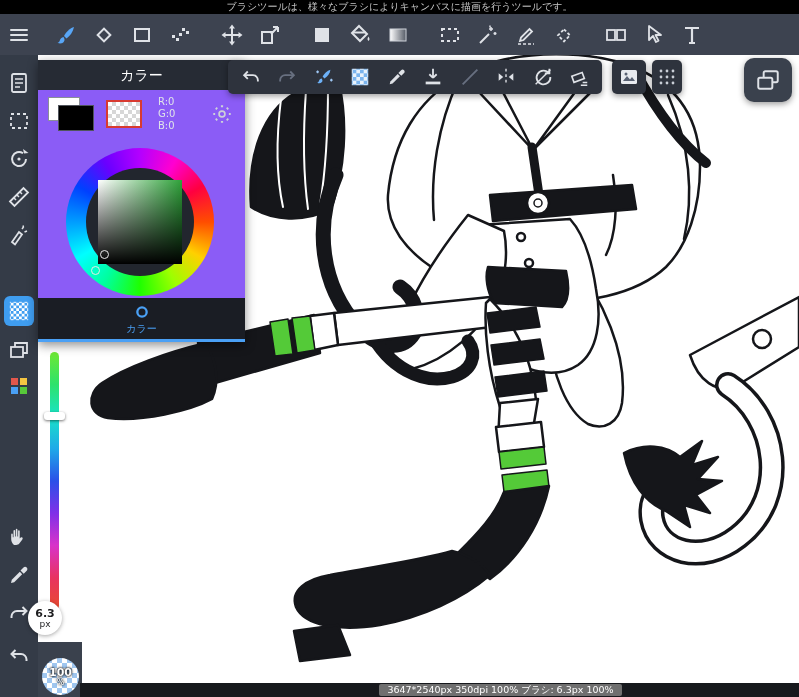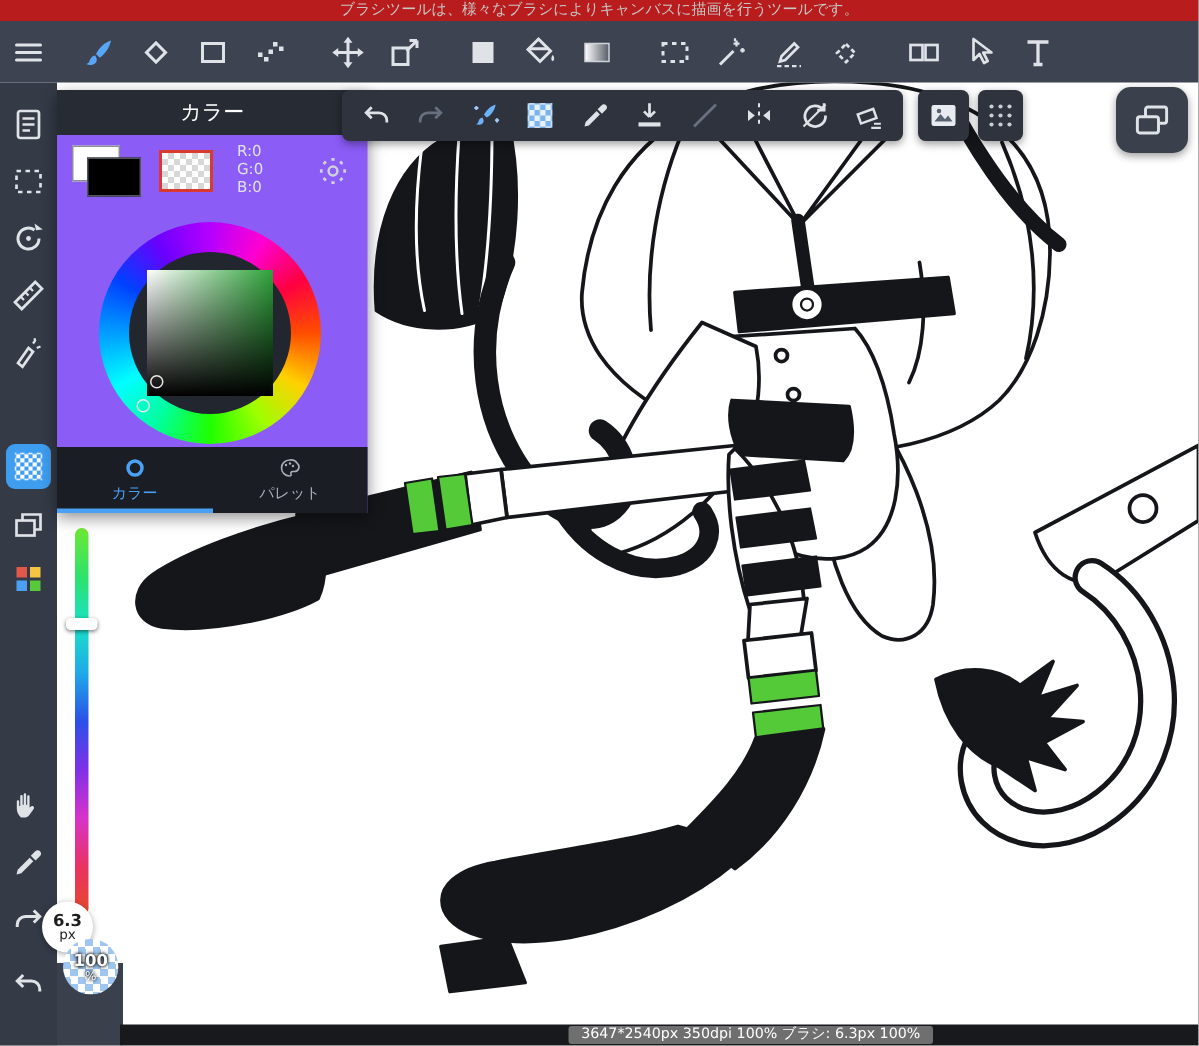--- a/index.html
+++ b/index.html
@@ -1,19 +1,19 @@
 <!DOCTYPE html>
 <html><head>
 <meta charset="utf-8">
 <style>
   html,body{margin:0;padding:0;background:#555;}
   #app{position:relative;width:799px;height:697px;background:#fff;overflow:hidden;
        font-family:"DejaVu Sans",sans-serif;}
   
-  .notif{position:absolute;left:0;top:0;width:100%;height:14px;background:#b91c1c;color:#c6c6c6;
+  .notif{position:absolute;left:0;top:0;width:100%;height:14px;background:#000000;color:#c6c6c6;
          font-size:10px;line-height:14px;text-align:center;z-index:8;white-space:nowrap;}
   
   .top-toolbar{position:absolute;left:0;top:14px;width:100%;height:41px;background:#3d4350;
                display:flex;align-items:center;z-index:8;}
   .menu-area{width:38px;display:flex;justify-content:center;}
   .groups{display:flex;align-items:center;margin-left:16px;}
   .tool-group{display:flex;gap:14px;margin-right:28px;}
   .icon-btn{width:24px;height:24px;color:#dfe2e7;display:inline-flex;align-items:center;
             justify-content:center;box-sizing:border-box;flex:none;}
   .icon-btn svg{width:100%;height:100%;display:block;}
@@ -70,21 +70,21 @@
   .slider-handle{position:absolute;left:44px;top:412px;width:21px;height:8px;background:#fff;
     border-radius:3px;box-shadow:0 1px 3px rgba(0,0,0,.55);z-index:3;}
   
   .badge{position:absolute;border-radius:50%;display:flex;flex-direction:column;align-items:center;
          justify-content:center;z-index:5;}
   #sizeBadge{left:28px;top:601px;width:34px;height:34px;background:#fff;color:#1d1d1f;
              box-shadow:0 1px 4px rgba(0,0,0,.35);}
   #sizeBadge .v{font-size:11px;font-weight:bold;line-height:11px;}
   #sizeBadge .u{font-size:9px;line-height:10px;}
   .dark-patch{position:absolute;left:38px;top:642px;width:44px;height:55px;background:#3a414d;z-index:4;}
-  #opacityBadge{left:42px;top:626px;width:37px;height:37px;color:#fff;
+  #opacityBadge{left:42px;top:658px;width:37px;height:37px;color:#fff;
     background:conic-gradient(#9fc6ef 25%,#fff 0 50%,#9fc6ef 0 75%,#fff 0) 0 0/10px 10px;
     text-shadow:0 0 2px #000,0 0 3px #000;}
   #opacityBadge .v{font-size:11px;font-weight:bold;line-height:11px;}
   #opacityBadge .u{font-size:8px;line-height:9px;}
   .status-bar{position:absolute;left:80px;top:683px;width:719px;height:14px;background:#17191d;
               z-index:5;display:flex;align-items:center;justify-content:center;text-align:center;}
   .status-pill{background:#6f6f6f;color:#fff;font-size:9.5px;line-height:12px;padding:0 8px;
                border-radius:2px;position:relative;left:61px;white-space:nowrap;}
 </style>
 </head>
@@ -487,31 +487,20 @@
     </div>
     <div class="cp-tabs">
       <div class="cp-tab active">
         <span class="t-icon">
             <svg viewBox="0 0 24 24">
               <circle cx="12" cy="12" r="7" stroke="currentColor" stroke-width="3.5" fill="none"></circle>
             </svg>
           </span>
         <span>カラー</span>
       </div>
-      <div class="cp-tab">
-        <span class="t-icon">
-            <svg viewBox="0 0 24 24">
-              <path d="M12 4a8 8 0 1 0 0 16c1.5 0 2-1 1.5-2-.6-1.2.2-2.5 1.8-2.5H17a4.5 4.5 0 0 0 3-7.8A8 8 0 0 0 12 4z" stroke="currentColor" stroke-width="1.6" fill="none"></path>
-              <circle cx="8.5" cy="9" r="1.2" fill="currentColor"></circle>
-              <circle cx="12.5" cy="7.5" r="1.2" fill="currentColor"></circle>
-              <circle cx="15.5" cy="10" r="1.2" fill="currentColor"></circle>
-            </svg>
-          </span>
-        <span>パレット</span>
-      </div>
     </div>
   </div>
 
   <div class="hue-slider"></div>
   <div class="slider-handle"></div>
 
   <div class="dark-patch"></div>
   <div id="sizeBadge" class="badge">
     <span class="v">6.3</span>
     <span class="u">px</span>

